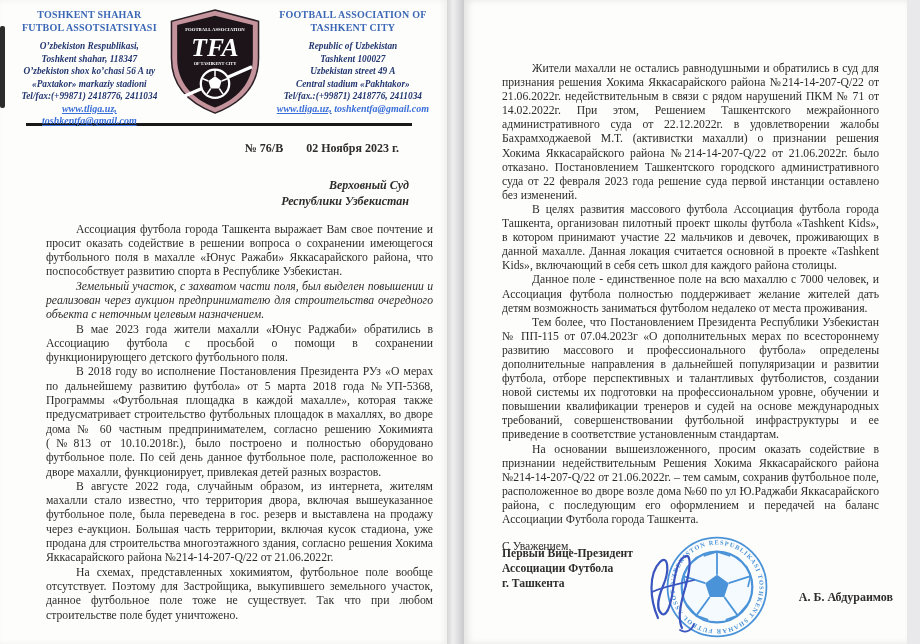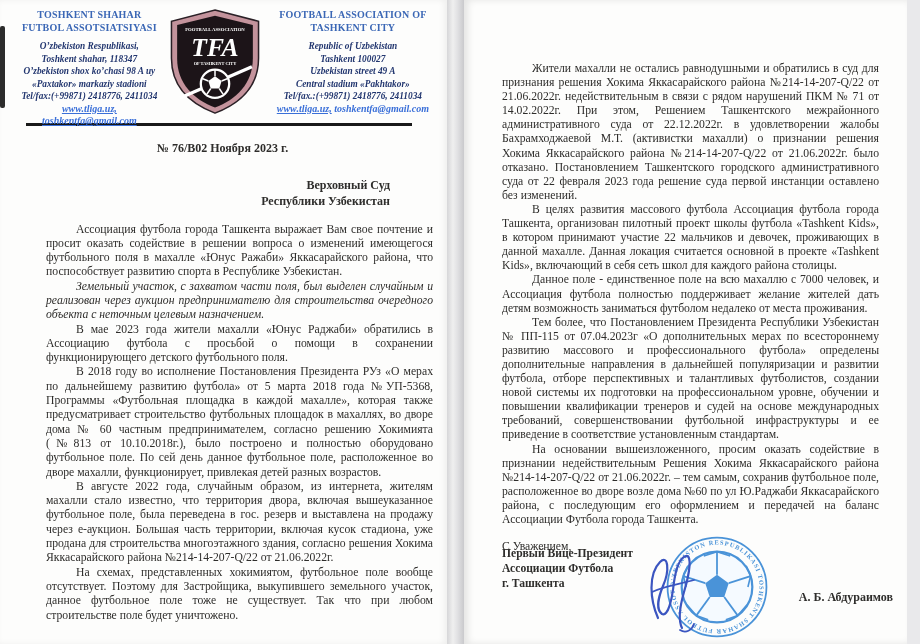--- a/index.html
+++ b/index.html
@@ -18,24 +18,24 @@
   .lh-col.left{width:154px;}
   .lh-col.right{width:176px;margin-left:2px;}
   .lh-title{font-weight:bold;font-size:10px;line-height:12.5px;letter-spacing:.2px;}
   .lh-address{font-weight:bold;font-style:italic;font-size:9.3px;line-height:12.6px;margin-top:6px;}
   .lh-links{font-weight:bold;font-style:italic;font-size:10px;line-height:12.5px;}
   .lh-links .u{text-decoration:underline;}
   .logo-wrap{width:98px;flex:none;display:flex;justify-content:center;margin:0 1px;text-decoration:underline;}
 
   .rule{height:2.5px;background:#191919;margin:4px 35px 0 26px;}
 
-  .refline{display:flex;justify-content:center;font-weight:bold;font-size:12px;
-           padding:0 48px 0 46px;margin-top:15px;}
+  .refline{display:flex;justify-content:flex-end;font-weight:bold;font-size:12px;
+           padding:0 48px 0 46px;margin-top:15px;gap:23px;}
   .recipient{text-align:right;font-weight:bold;font-size:12px;line-height:16.5px;
-             padding-right:57px;margin-top:21px;}
+             padding-right:38px;margin-top:21px;font-style:italic;}
 
   .body-text{padding:0 14px 0 46px;margin-top:13px;font-size:11.7px;line-height:14.3px;
              text-align:justify;}
   .body-text p{margin:0;text-indent:30px;}
   .body-text p.ital{font-style:italic;}
 
   
   .body-text2{padding:0 28px 0 38px;margin-top:0;font-size:11.7px;line-height:14.1px;text-align:justify;}
   .page-right .pad-top{height:62px;}
   .closing{margin-top:13px !important;text-indent:0 !important;}
@@ -55,21 +55,21 @@
 
     <div class="letterhead">
       <div class="lh-col left">
         <div class="lh-title" style="color:#3b67b5;">
           <div>TOSHKENT SHAHAR</div>
           <div>FUTBOL ASSOTSIATSIYASI</div>
         </div>
         <div class="lh-address" style="color:#22366f;">
           <div>O’zbekiston Respublikasi,</div>
           <div>Toshkent shahar, 118347</div>
-          <div>O’zbekiston shox ko’chasi  98 A uy</div>
+          <div>O’zbekiston shox ko’chasi  56 A uy</div>
           <div>«Paxtakor»  markaziy  stadioni</div>
           <div>Tel/fax:(+99871) 2418776, 2411034</div>
         </div>
         <div class="lh-links" style="color:#3a6fd8;">
           <span class="u">www.tliga.uz,</span>
           <span class="u">toshkentfa@gmail.com</span>
         </div>
       </div>
 
       <div class="logo-wrap">
@@ -115,22 +115,22 @@
       <span>№ 76/В</span>
       <span>02  Ноября 2023 г.</span>
     </div>
 
     <div class="recipient">
       <div>Верховный Суд</div>
       <div>Республики Узбекистан</div>
     </div>
 
     <div class="body-text">
-      <p>Ассоциация футбола города Ташкента выражает Вам свое почтение и просит оказать содействие в решении вопроса о изменений имеющегося футбольного поля в махалле «Юнус Ражаби» Яккасарайского района, что поспособствует развитию спорта в Республике Узбекистан.</p>
-      <p class="ital">Земельный участок, с захватом части поля, был выделен случайным и реализован через аукцион предпринимателю для строительства очередного объекта с неточным целевым назначением.</p>
+      <p>Ассоциация футбола города Ташкента выражает Вам свое почтение и просит оказать содействие в решении вопроса о сохранении имеющегося футбольного поля в махалле «Юнус Ражаби» Яккасарайского района, что поспособствует развитию спорта в Республике Узбекистан.</p>
+      <p class="ital">Земельный участок, с захватом части поля, был выделен повышении и реализован через аукцион предпринимателю для строительства очередного объекта с неточным целевым назначением.</p>
       <p>В мае 2023 года жители махалли «Юнус Раджаби» обратились в Ассоциацию футбола с просьбой о помощи в сохранении функционирующего детского футбольного поля.</p>
       <p>В 2018 году во исполнение Постановления Президента РУз «О мерах по дальнейшему развитию футбола» от 5 марта 2018 года №УП-5368, Программы «Футбольная площадка в каждой махалле», которая также предусматривает строительство футбольных площадок в махаллях, во дворе дома № 60 частным предпринимателем, согласно решению Хокимията (№813 от 10.10.2018г.), было построено и полностью оборудовано футбольное поле. По сей день данное футбольное поле, расположенное во дворе махалли, функционирует, привлекая детей разных возрастов.</p>
       <p>В августе 2022 года, случайным образом, из интернета, жителям махалли стало известно, что территория двора, включая вышеуказанное футбольное поле, была переведена в гос. резерв и выставлена на продажу через е-аукцион. Большая часть территории, включая кусок стадиона, уже продана для строительства многоэтажного здания, согласно решения Хокима Яккасарайского района №214-14-207-Q/22 от 21.06.2022г.</p>
       <p>На схемах, представленных хокимиятом, футбольное поле вообще отсутствует. Поэтому для Застройщика, выкупившего земельного участок, данное футбольное поле тоже не существует. Так что при любом строительстве поле будет уничтожено.</p>
     </div>
   </div>
 
   <div class="page-gap"></div>
 
   <div class="page page-right">

